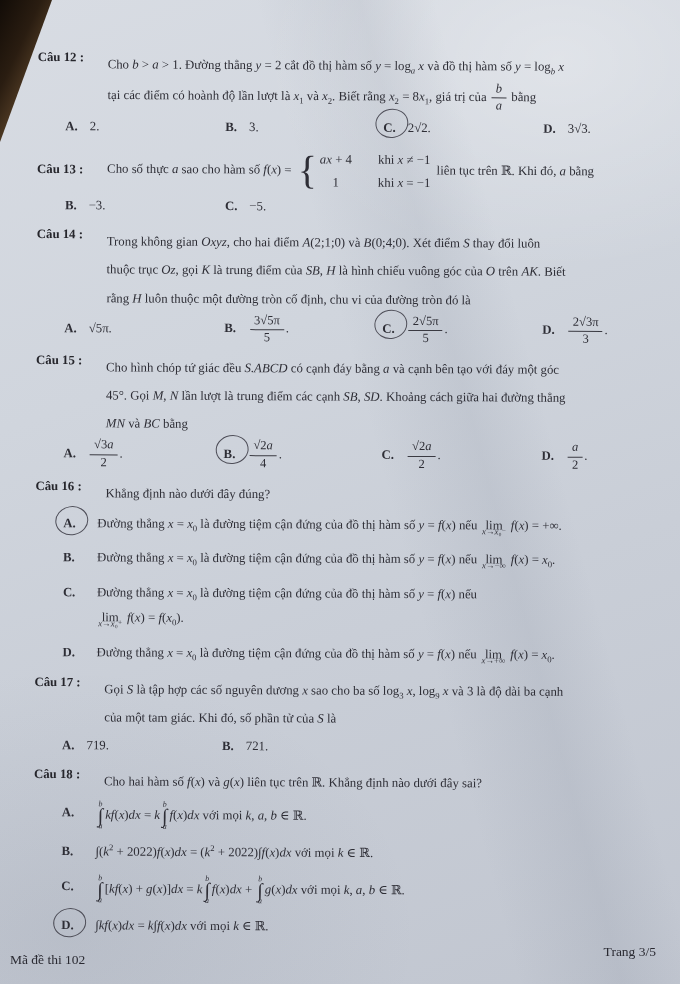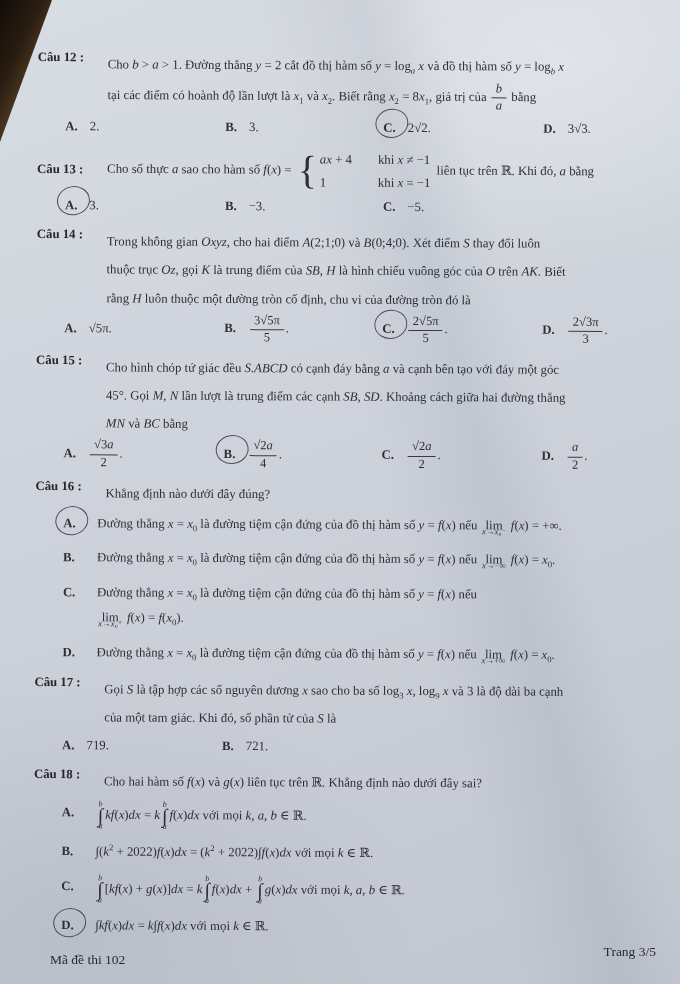--- a/index.html
+++ b/index.html
@@ -50,27 +50,27 @@
     content:"";position:absolute;left:-8px;top:-5px;width:31px;height:27px;
     border:1.6px solid #4e4e58;border-radius:50%;
     transform:rotate(-10deg);
   }
   
   .frac{display:inline-flex;flex-direction:column;text-align:center;vertical-align:middle;line-height:1.25;margin:0 2px;font-size:0.98em;}
   .frac .fn{padding:0 4px 1px;}
   .frac .fd{border-top:1.1px solid #3a3a42;padding:0 4px;}
   .cases{display:inline-flex;align-items:center;vertical-align:middle;margin:0 3px;}
   .cases .brace{font-size:3.1em;line-height:0.85;font-weight:400;margin-right:3px;}
-  .crows{display:inline-grid;grid-template-columns:auto auto;column-gap:26px;row-gap:2px;line-height:1.6;text-align:left;}
+  .crows{display:inline-grid;grid-template-columns:auto auto;column-gap:26px;row-gap:2px;line-height:1.6;text-align:center;}
   .lim{position:relative;display:inline-block;margin:0 5px;}
   .lim .under{position:absolute;top:1.12em;left:50%;transform:translateX(-50%);font-size:0.68em;white-space:nowrap;}
   .intb{display:inline-flex;flex-direction:column;align-items:center;line-height:1;vertical-align:middle;margin:0 2px;}
   .intb .bnd{font-size:0.62em;line-height:1;}
   .intb .isym{font-size:1.55em;line-height:0.75;}
-  .footer-left{position:absolute;left:10px;bottom:16px;font-size:13.5px;color:#2a2a32;margin-left:40px;}
+  .footer-left{position:absolute;left:10px;bottom:16px;font-size:13.5px;color:#2a2a32;}
   .footer-right{position:absolute;right:24px;bottom:24px;font-size:13.5px;color:#2a2a32;}
 </style>
 </head>
 <body>
 
 <div class="paper">
   <div class="corner"></div>
 
   <div class="content">
 
@@ -102,21 +102,20 @@
                 <span class="crows">
                   <span><i>ax</i> + 4</span>
                   <span>khi <i>x</i> ≠ −1</span>
                   <span>1</span>
                   <span>khi <i>x</i> = −1</span>
                 </span>
               </span> liên tục trên ℝ. Khi đó, <i>a</i> bằng</div>
         </div>
       </div>
       <div class="opts4">
-        <span class="opt"><span class="optletter circled">A.</span><span class="opttext">3.</span></span>
         <span class="opt"><span class="optletter">B.</span><span class="opttext">−3.</span></span>
         <span class="opt"><span class="optletter">C.</span><span class="opttext">−5.</span></span>
       </div>
     </div>
 
     <div class="q">
       <div class="qrow">
         <span class="qlabel">Câu 14 :</span>
         <div class="qbody">
           <div class="qline">Trong không gian <i>Oxyz</i>, cho hai điểm <i>A</i>(2;1;0) và <i>B</i>(0;4;0). Xét điểm <i>S</i> thay đổi luôn</div>

